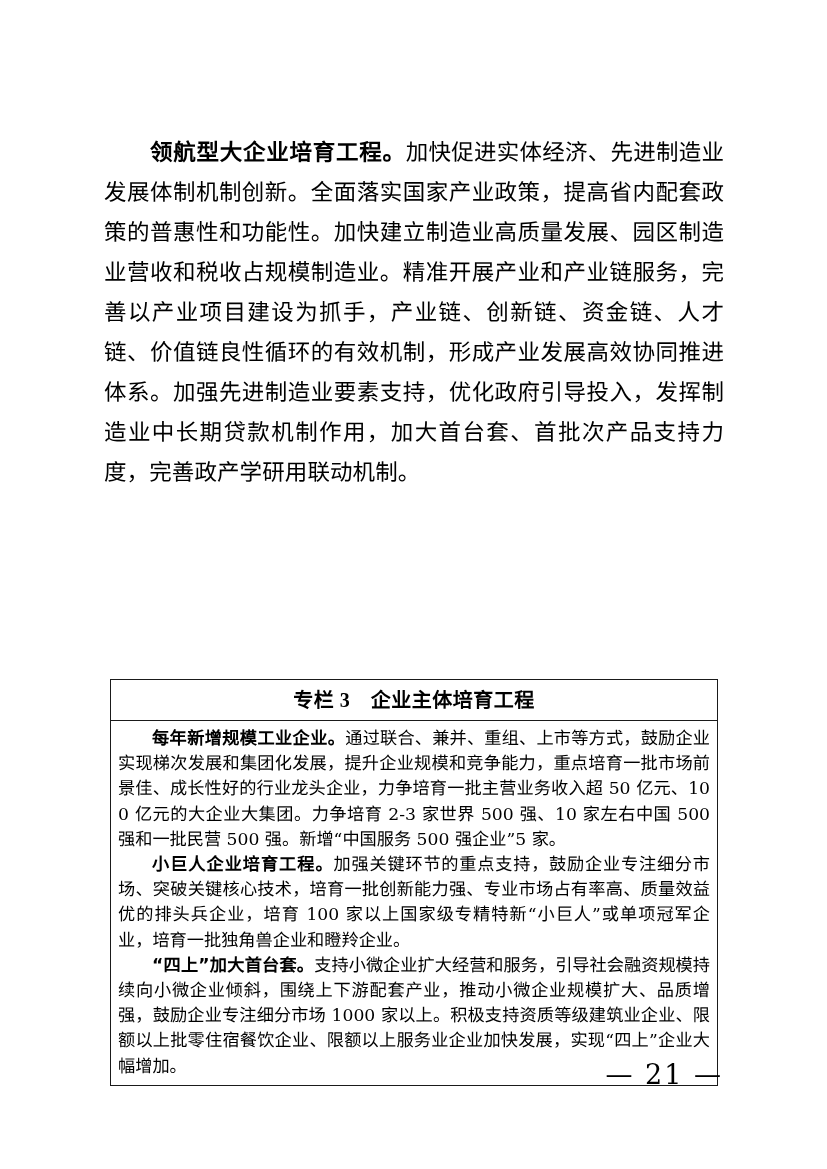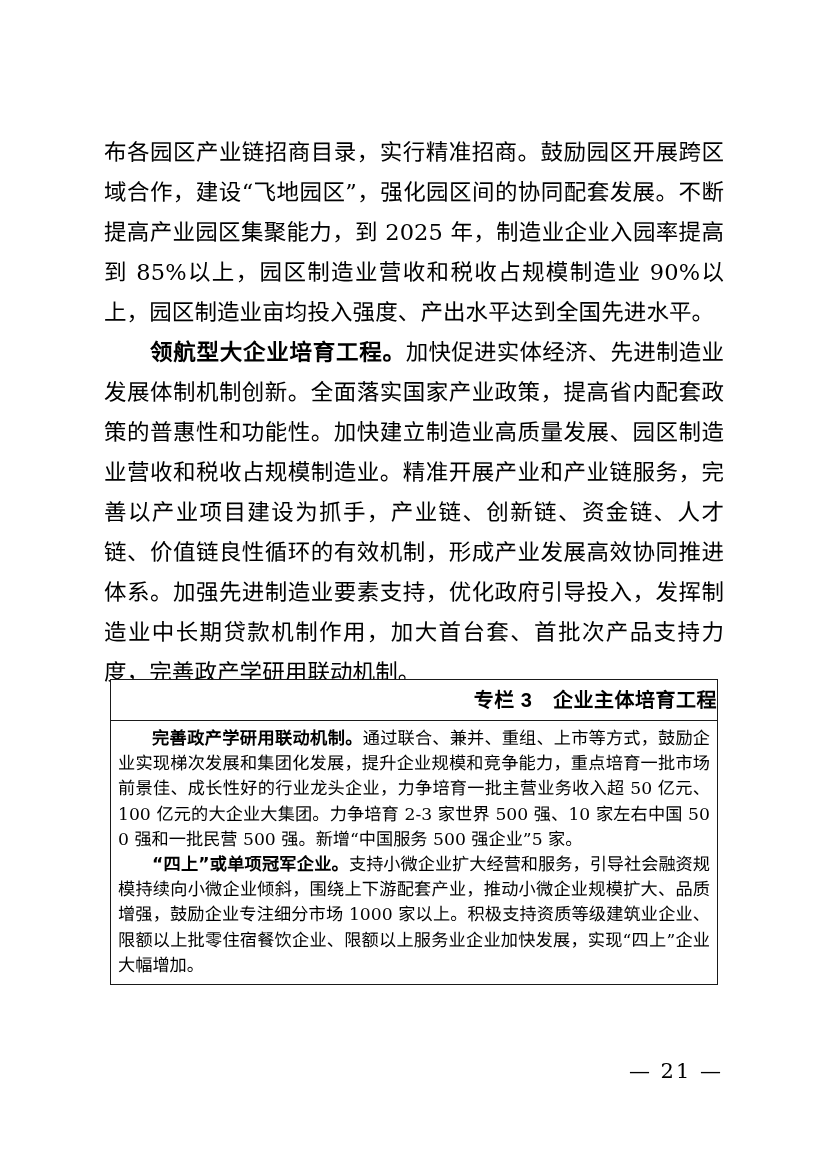--- a/index.html
+++ b/index.html
@@ -59,28 +59,28 @@
     position: absolute;
     left: 110px;
     top: 679px;
     width: 608px;
     border: 1.6px solid #1a1a1a;
     box-sizing: border-box;
     background: #ffffff;
   }
 
   .callout-title {
-    text-align: right;
+    text-align: center;
     font-size: 20px;
     font-weight: bold;
     letter-spacing: 0.5px;
     padding: 7px 0 7px 0;
     border-bottom: 1.2px solid #1a1a1a;
     line-height: 26px;
-    font-family: Liberation Sans, sans-serif;
+    font-family: Liberation Serif, serif;
   }
 
   .callout-body {
     padding: 5px 7px 6px 7px;
   }
 
   p.box-para {
     margin: 0;
     font-size: 17.2px;
     line-height: 25.2px;
@@ -96,48 +96,48 @@
     letter-spacing: 0.2px;
   }
 
   
   .page-number {
     position: absolute;
     left: 0;
     top: 1059px;
     width: 723px;
     text-align: right;
-    font-size: 21px;
+    font-size: 27px;
     letter-spacing: 2px;
     font-family: "DejaVu Serif", "Liberation Serif", serif;
   }
 </style>
 </head>
 <body>
 
 <div class="page">
 
   <div class="body-area">
 
-    <p class="para"><span>布各园区产业链招商目录，实行精准招商。鼓励园区开展跨区域合作，建设“飞地园区”，强化园区间的协同配套发展。不断提高产业园区集聚能力，到 2025 年，制造业企业入园率提高到 85%以上，园区制造业营收和税收占规模制造业 90%以上，园区制造业亩均投入强度、产出水平达到全国先进水平。</span></p>
 
     <p class="para indent"><span class="bold-run">领航型大企业培育工程。</span><span>加快促进实体经济、先进制造业发展体制机制创新。全面落实国家产业政策，提高省内配套政策的普惠性和功能性。加快建立制造业高质量发展、园区制造业营收和税收占规模制造业。精准开展产业和产业链服务，完善以产业项目建设为抓手，产业链、创新链、资金链、人才链、价值链良性循环的有效机制，形成产业发展高效协同推进体系。加强先进制造业要素支持，优化政府引导投入，发挥制造业中长期贷款机制作用，加大首台套、首批次产品支持力度，完善政产学研用联动机制。</span></p>
 
   </div>
 
   <div class="callout">
 
     <div class="callout-title">专栏 3　企业主体培育工程</div>
 
     <div class="callout-body">
 
-      <p class="box-para"><span class="lead">完善政产学研用联动机制。</span><span>通过联合、兼并、重组、上市等方式，鼓励企业实现梯次发展和集团化发展，提升企业规模和竞争能力，重点培育一批市场前景佳、成长性好的行业龙头企业，力争培育一批主营业务收入超 50 亿元、100 亿元的大企业大集团。力争培育 2-3 家世界 500 强、10 家左右中国 500 强和一批民营 500 强。新增“中国服务 500 强企业”5 家。</span></p>
+      <p class="box-para"><span class="lead">每年新增规模工业企业。</span><span>通过联合、兼并、重组、上市等方式，鼓励企业实现梯次发展和集团化发展，提升企业规模和竞争能力，重点培育一批市场前景佳、成长性好的行业龙头企业，力争培育一批主营业务收入超 50 亿元、100 亿元的大企业大集团。力争培育 2-3 家世界 500 强、10 家左右中国 500 强和一批民营 500 强。新增“中国服务 500 强企业”5 家。</span></p>
 
+      <p class="box-para"><span class="lead">小巨人企业培育工程。</span><span>加强关键环节的重点支持，鼓励企业专注细分市场、突破关键核心技术，培育一批创新能力强、专业市场占有率高、质量效益优的排头兵企业，培育 100 家以上国家级专精特新“小巨人”或单项冠军企业，培育一批独角兽企业和瞪羚企业。</span></p>
 
-      <p class="box-para"><span class="lead">“四上”或单项冠军企业。</span><span>支持小微企业扩大经营和服务，引导社会融资规模持续向小微企业倾斜，围绕上下游配套产业，推动小微企业规模扩大、品质增强，鼓励企业专注细分市场 1000 家以上。积极支持资质等级建筑业企业、限额以上批零住宿餐饮企业、限额以上服务业企业加快发展，实现“四上”企业大幅增加。</span></p>
+      <p class="box-para"><span class="lead">“四上”加大首台套。</span><span>支持小微企业扩大经营和服务，引导社会融资规模持续向小微企业倾斜，围绕上下游配套产业，推动小微企业规模扩大、品质增强，鼓励企业专注细分市场 1000 家以上。积极支持资质等级建筑业企业、限额以上批零住宿餐饮企业、限额以上服务业企业加快发展，实现“四上”企业大幅增加。</span></p>
 
 
     </div>
   </div>
 
   <div class="page-number">— 21 —</div>
 
 </div>
 
 </body></html>

